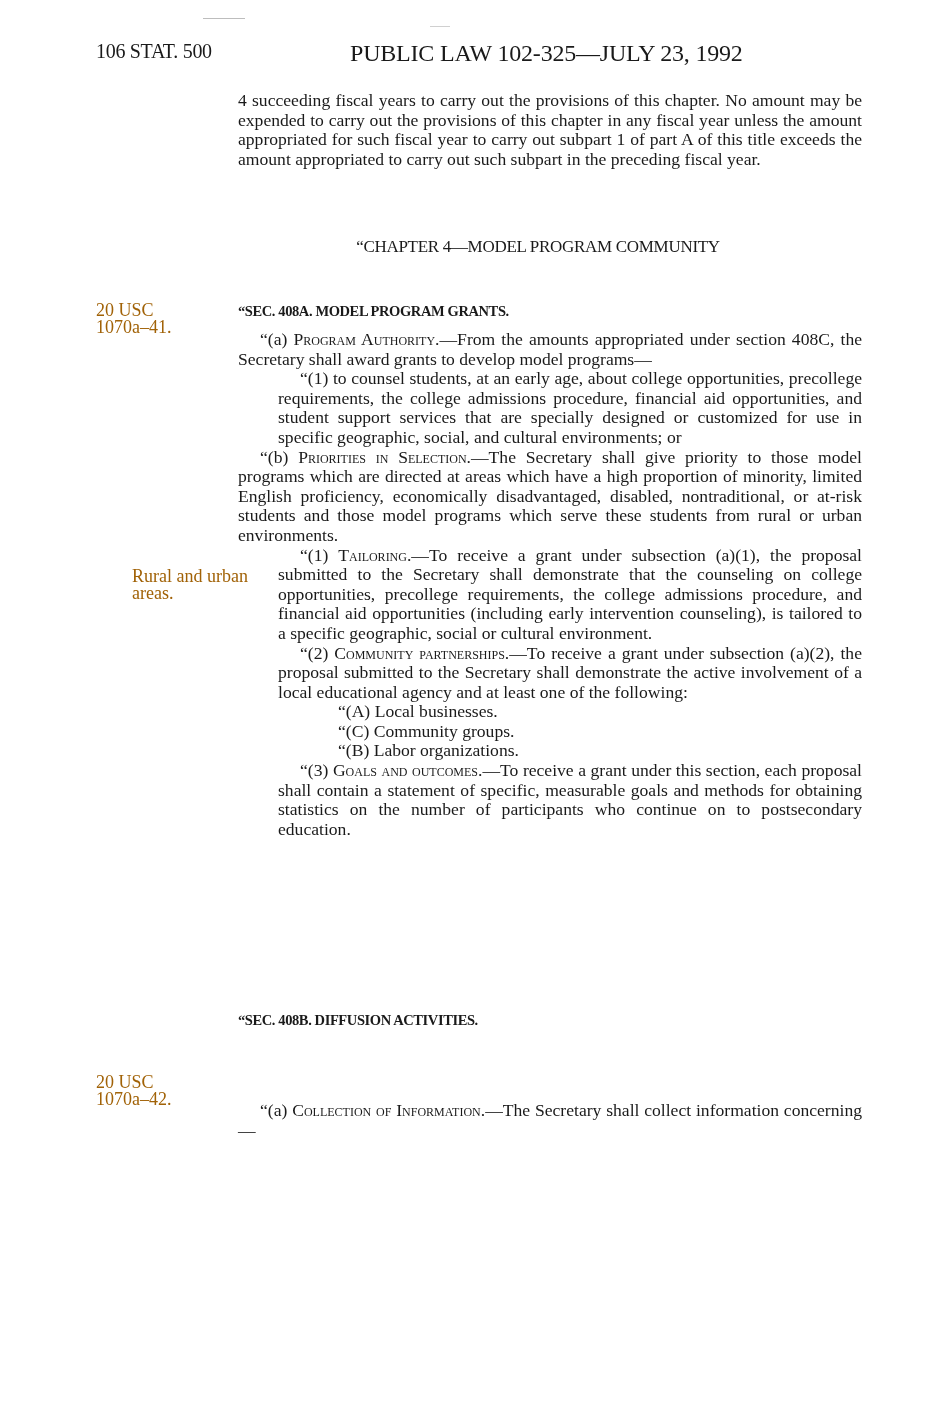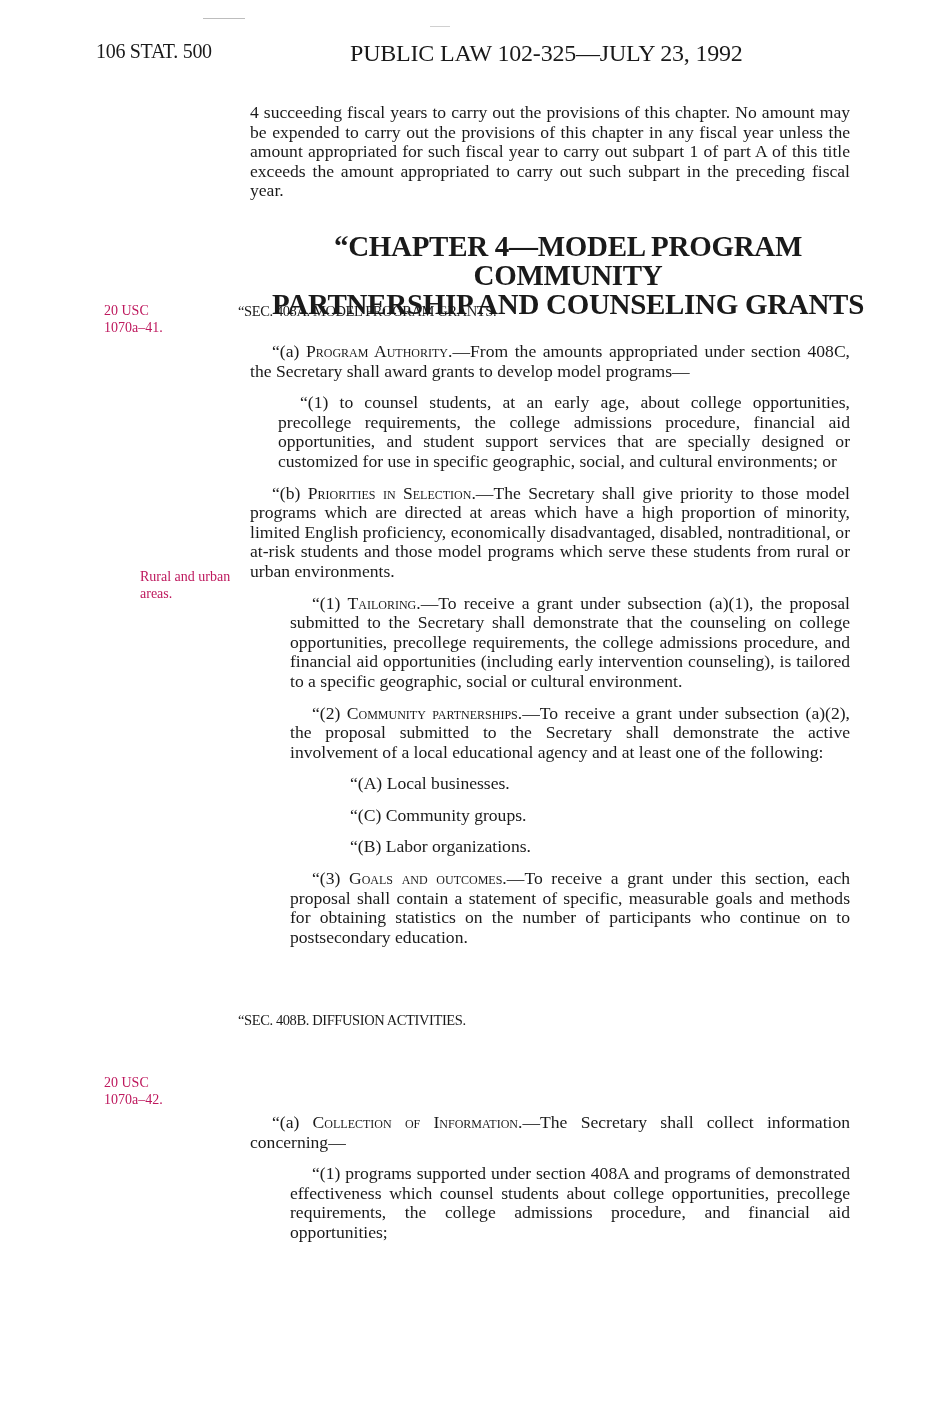--- a/index.html
+++ b/index.html
@@ -10,63 +10,62 @@
       overflow: hidden;
       font-family: "Liberation Serif", "DejaVu Serif", serif;
       color: #1a1a1a;
     }
     .scan-mark { position: absolute; height: 1px; background: #bdbdbd; }
     .header { position: absolute; top: 40px; left: 0; width: 767px; height: 30px; }
     .header .stat { position: absolute; left: 96px; top: 0; font-size: 20px; letter-spacing: -0.3px; }
     .header .law { position: absolute; left: 350px; top: 0; font-size: 24px; letter-spacing: -0.2px; }
 
     .margin-note {
-      position: absolute; left: 104px; width: 130px;
-      font-size: 14px; line-height: 17px; color: #be185d;
+      position: absolute; left: 96px; width: 130px;
+      font-size: 18px; line-height: 17px; color: #a16207;
     }
 
     .col {
       position: absolute; left: 238px; width: 624px;
       font-size: 17.6px; line-height: 19.6px;
       text-align: justify;
     }
-    .col p { margin: 12px; }
+    .col p { margin: 0; }
     .indent1 { text-indent: 22px; }
     .sub-hang { padding-left: 40px; text-indent: 22px; }
     .item { padding-left: 100px; text-align: left; }
     .sc { font-variant: small-caps; }
 
     .chapter {
-      position: absolute; left: 256px; width: 624px; top: 232px;
-      text-align: center; font-weight: bold;
-      font-size: 29px; line-height: 29px; letter-spacing: -0.3px;
+      position: absolute; left: 226px; width: 624px; top: 232px;
+      text-align: center; font-weight: normal;
+      font-size: 17px; line-height: 29px; letter-spacing: -0.3px;
     }
     .sec-head {
       position: absolute; left: 238px; width: 624px;
-      font-weight: normal; font-size: 14.5px; letter-spacing: -0.4px;
+      font-weight: bold; font-size: 14.5px; letter-spacing: -0.4px;
     }
   </style>
 </head>
 <body>
 
 <div class="scan-mark" style="left:203px; top:18px; width:42px;"></div>
 <div class="scan-mark" style="left:430px; top:26px; width:20px; background:#d0d0d0;"></div>
 
 <div class="header">
   <span class="stat">106 STAT. 500</span>
   <span class="law">PUBLIC LAW 102-325—JULY 23, 1992</span>
 </div>
 
 <div class="col" style="top:91px;">
   <p>4 succeeding fiscal years to carry out the provisions of this chapter. No amount may be expended to carry out the provisions of this chapter in any fiscal year unless the amount appropriated for such fiscal year to carry out subpart 1 of part A of this title exceeds the amount appropriated to carry out such subpart in the preceding fiscal year.</p>
 </div>
 
 <div class="chapter">
   <div>“CHAPTER 4—MODEL PROGRAM COMMUNITY</div>
-  <div>PARTNERSHIP AND COUNSELING GRANTS</div>
 </div>
 
 <div class="margin-note" style="top:302px;">
   <div>20 USC</div>
   <div>1070a–41.</div>
 </div>
 <div class="margin-note" style="top:568px;margin-left:36px;">
   <div>Rural and urban</div>
   <div>areas.</div>
 </div>
@@ -98,14 +97,13 @@
     <span>“(3) </span><span class="sc">Goals and outcomes.</span><span>—To receive a grant under this section, each proposal shall contain a statement of specific, measurable goals and methods for obtaining statistics on the number of participants who continue on to postsecondary education.</span>
   </p>
 </div>
 
 <div class="sec-head" style="top:1012px;">“SEC. 408B. DIFFUSION ACTIVITIES.</div>
 
 <div class="col" style="top:1101px;">
   <p class="indent1">
     <span>“(a) </span><span class="sc">Collection of Information.</span><span>—The Secretary shall collect information concerning—</span>
   </p>
-  <p class="sub-hang">“(1) programs supported under section 408A and programs of demonstrated effectiveness which counsel students about college opportunities, precollege requirements, the college admissions procedure, and financial aid opportunities;</p>
 </div>
 
 </body></html>

